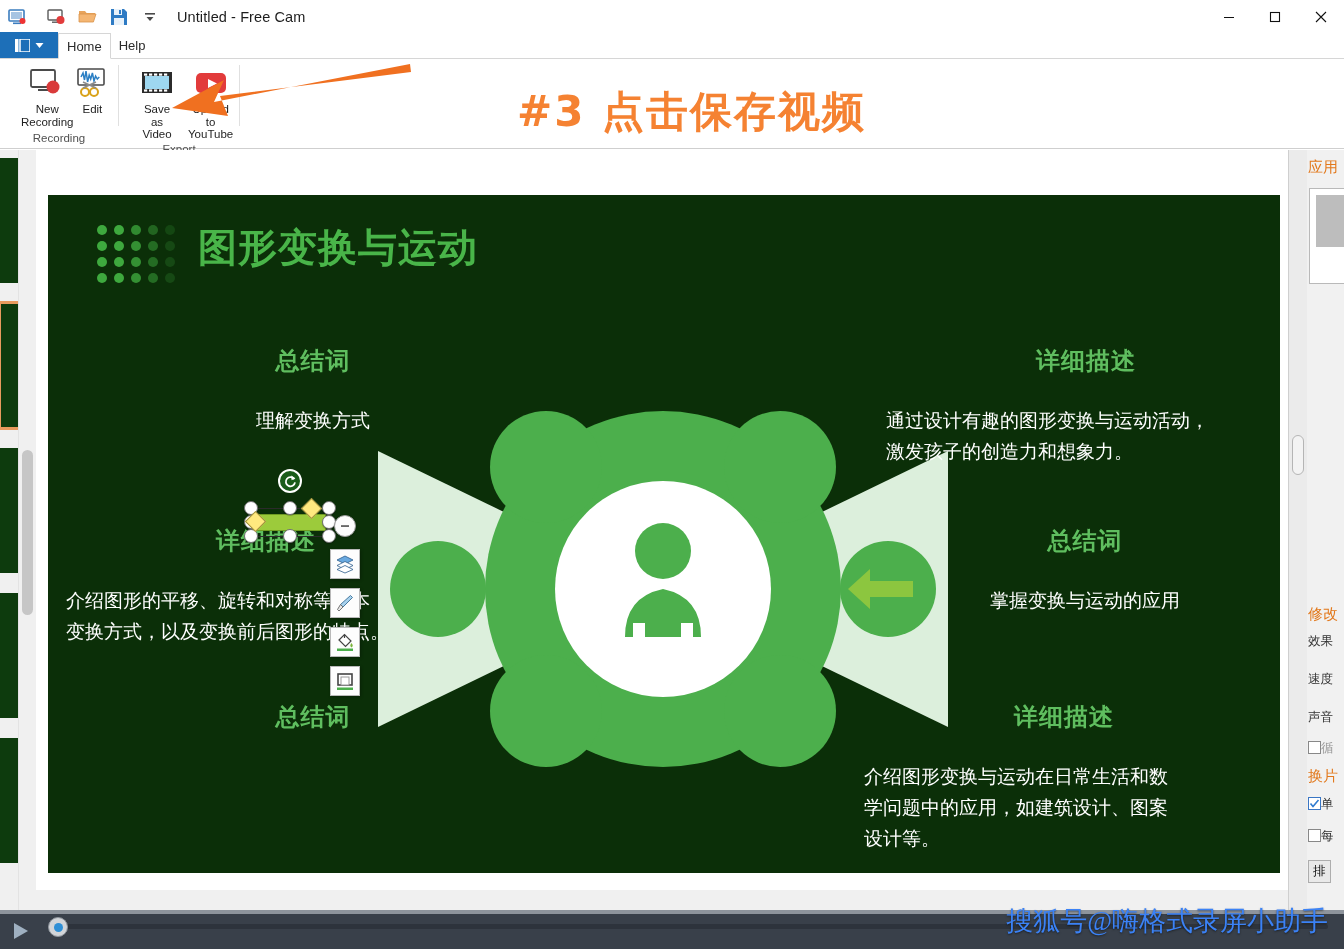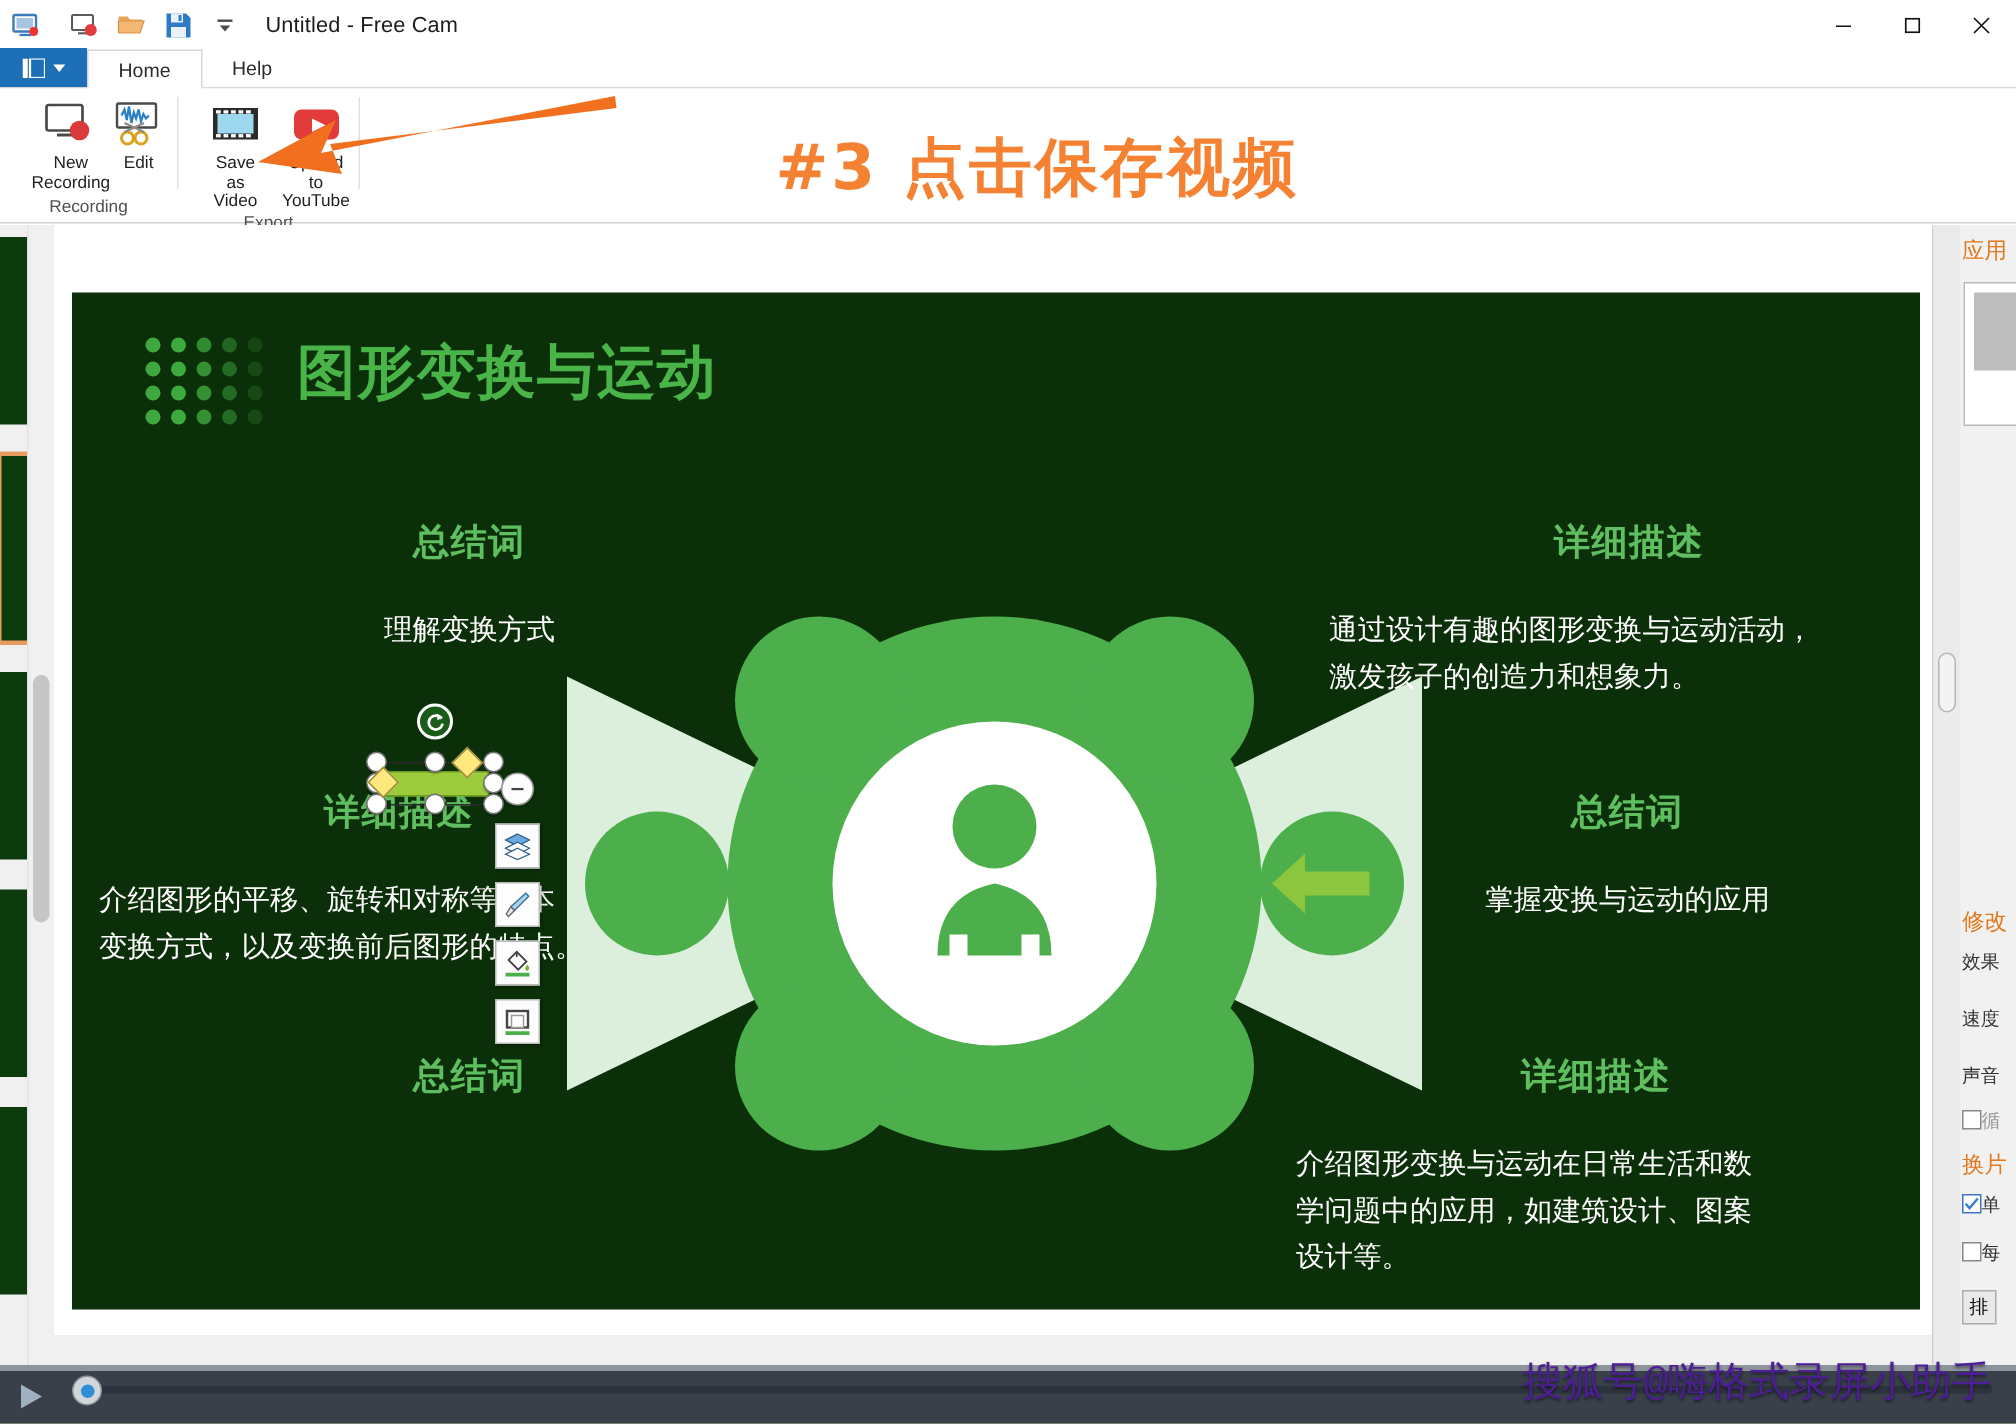--- a/index.html
+++ b/index.html
@@ -29,21 +29,21 @@
   .tabstrip {
     position:absolute; left:0; top:33px; width:1344px; height:26px;
     background:#ffffff; display:flex; align-items:flex-end;
     border-bottom:1px solid #d6d6d6;
   }
   .filetab {
     width:58px; height:26px; background:#1d6fb8; display:flex;
     align-items:center; justify-content:center; gap:5px; cursor:pointer;
   }
   .tab {
-    height:26px; padding:0 20px; display:flex; align-items:center;
+    height:26px; padding:0 8px; display:flex; align-items:center;
     font-size:13px; color:#2b2b2b; cursor:pointer;
   }
   .tab.active { background:#ffffff; border:1px solid #d6d6d6; border-bottom:1px solid #fff; position:relative; top:1px; }
 
   
   .ribbon {
     position:absolute; left:0; top:59px; width:1344px; height:90px;
     background:#ffffff; border-bottom:1px solid #cfcfcf;
     display:flex; align-items:flex-start;
   }
@@ -178,22 +178,22 @@
     position:absolute; left:48px; top:917px; width:20px; height:20px; border-radius:50%;
     background:#d2d5d9; border:1px solid #8e949c; display:flex; align-items:center; justify-content:center; cursor:pointer;
   }
   .scrub i { width:9px; height:9px; border-radius:50%; background:#2f8fd6; display:block; }
   .timecode {
     position:absolute; right:14px; top:921px; font-size:12.5px; color:#9aa1aa;
     font-family:"Liberation Sans", sans-serif;
     margin-top:33px;
   }
   .watermark {
-    position:absolute; right:16px; top:903px; font-size:27px; color:#4c1d95;
-    font-family:Liberation Mono, monospace; white-space:nowrap;
+    position:absolute; right:16px; top:903px; font-size:27px; color:#3b82f6;
+    font-family:Liberation Serif, serif; white-space:nowrap;
     text-shadow:0 1px 2px rgba(0,0,0,.5);
   }
 </style>
 </head>
 <body>
 
 <div class="titlebar">
   <div class="tb-appicon">
     <svg width="18" height="18" viewBox="0 0 18 18">
       <rect x="1" y="2" width="15" height="11" rx="1" fill="none" stroke="#3b7dbf" stroke-width="1.6"></rect>

